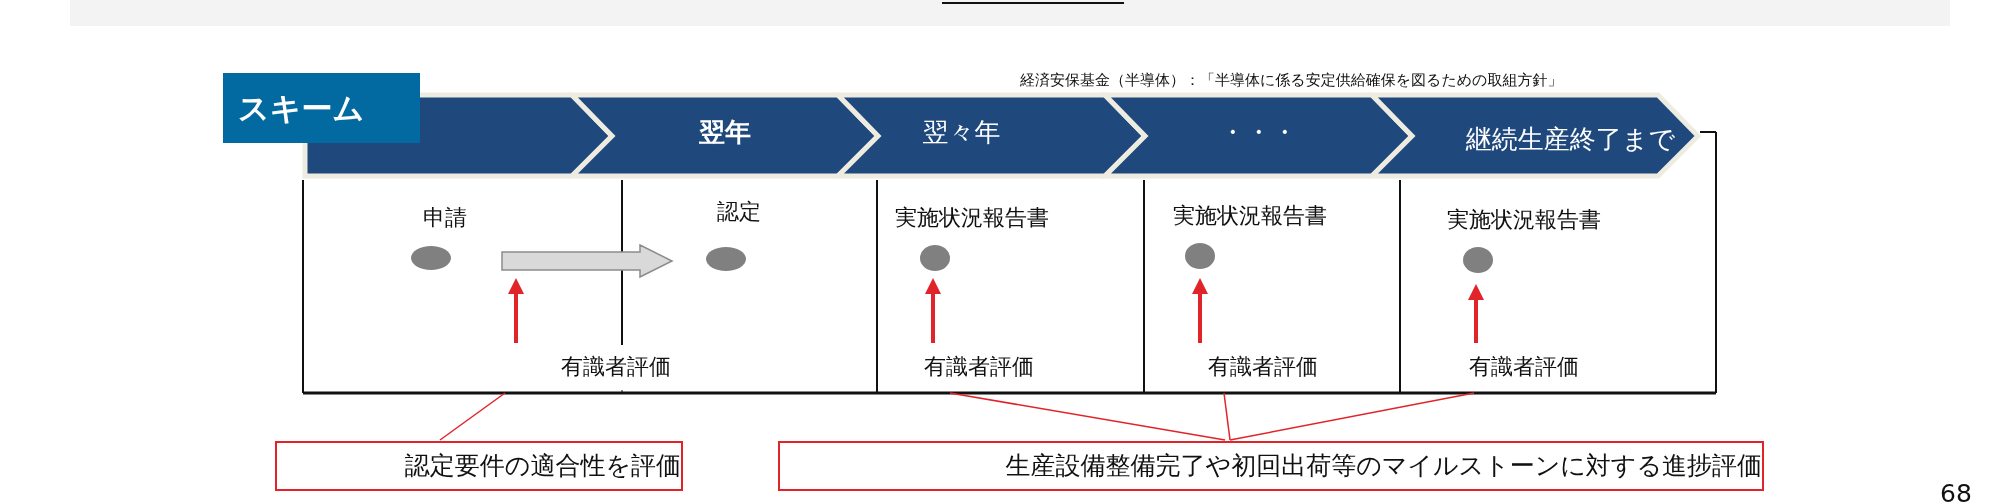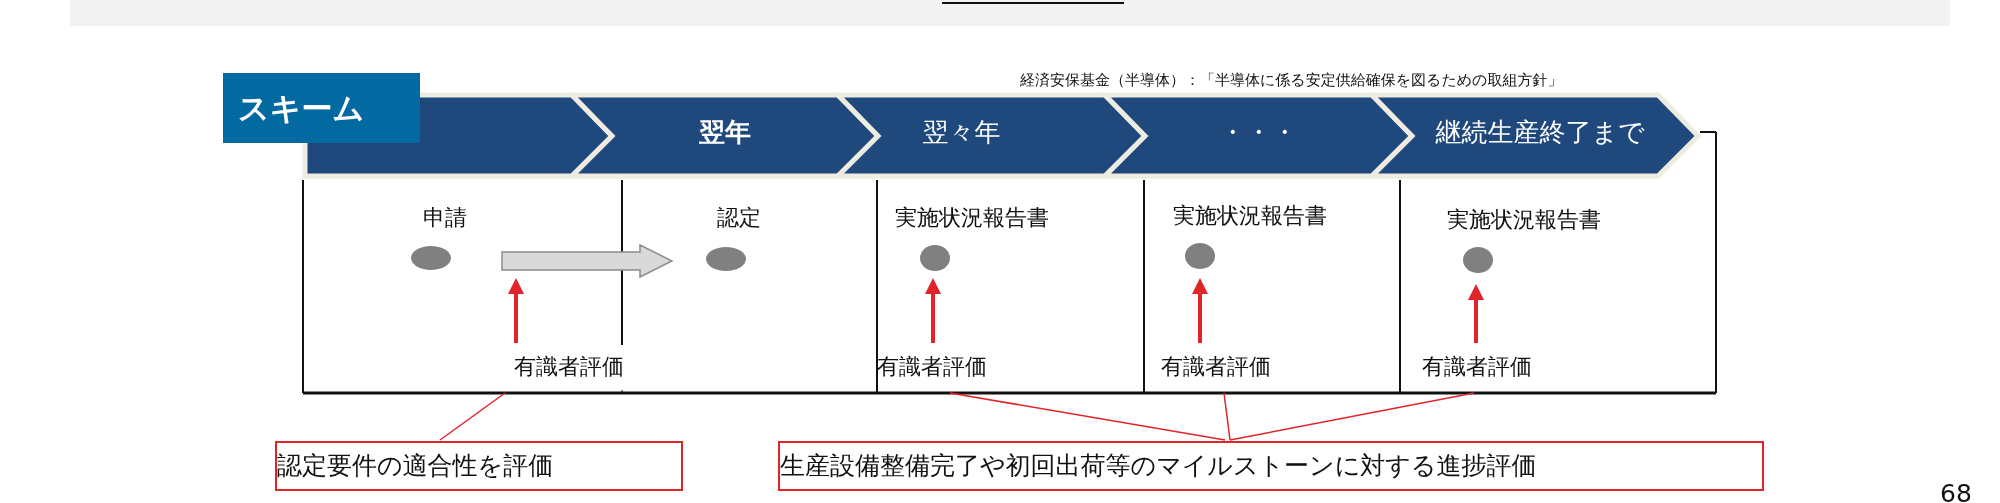--- a/index.html
+++ b/index.html
@@ -7,22 +7,22 @@
          font-family:"DejaVu Sans","Liberation Sans",sans-serif; color:#111; }
   .topband { position:absolute; left:70px; top:0; width:1880px; height:26px; background:#f2f3f2; }
   .topline { position:absolute; left:942px; top:2px; width:182px; height:2px; background:#111; }
   .notes { position:absolute; left:940px; top:30px; font-size:15px; line-height:20px; white-space:pre; color:#111; }
   .notes .indent { padding-left:80px; }
   .scheme-label { position:absolute; left:223px; top:73px; width:197px; height:70px; background:#0369a1;
                   color:#fff; font-size:31px; font-weight:bold; line-height:70px; padding-left:15px; box-sizing:border-box; z-index:3; }
   svg.main { position:absolute; left:0; top:0; }
   .chev-label { position:absolute; color:#fff; font-size:26px; text-align:center; z-index:2; line-height:30px; }
   .cell-title { position:absolute; font-size:22px; color:#111;margin-left:15px; }
-  .eval-label { position:absolute; font-size:22px; color:#111; }
-  .callout { position:absolute; border:2px solid #e0242a; background:#fff; font-size:25px; text-align:left; box-sizing:border-box; }
+  .eval-label { position:absolute; font-size:22px; color:#111;margin-left:47px; }
+  .callout { position:absolute; border:2px solid #e0242a; background:#fff; font-size:25px; text-align:right; box-sizing:border-box; }
   .pageno { position:absolute; left:1940px; top:438px; font-size:25px; color:#111;margin-top:41px; }
 </style>
 </head>
 <body>
 
 <div class="topband"></div>
 <div class="topline"></div>
 
 <div class="notes">
   <div class="indent">経済安保基金（半導体）：「半導体に係る安定供給確保を図るための取組方針」</div>
@@ -77,24 +77,24 @@
     <line x1="1224" y1="393" x2="1230" y2="440"></line>
     <line x1="1474" y1="393" x2="1230" y2="440"></line>
   </g>
 </svg>
 
 <div class="scheme-label">スキーム</div>
 
 <div class="chev-label" style="left:612px;top:117px;width:226px;font-weight:bold;">翌年</div>
 <div class="chev-label" style="left:848px;top:117px;width:227px;">翌々年</div>
 <div class="chev-label" style="left:1145px;top:117px;width:227px;">・・・</div>
-<div class="chev-label" style="left:1405px;top:117px;width:270px;">継続生産終了まで</div>
+<div class="chev-label" style="left:1405px;top:124px;width:270px;text-align:right;">継続生産終了まで</div>
 
 <div class="cell-title" style="left:408px;top:203px;">申請</div>
-<div class="cell-title" style="left:702px;top:203px;text-align:right;">認定</div>
+<div class="cell-title" style="left:702px;top:197px;text-align:right;">認定</div>
 <div class="cell-title" style="left:880px;top:203px;">実施状況報告書</div>
 <div class="cell-title" style="left:1158px;top:201px;">実施状況報告書</div>
 <div class="cell-title" style="left:1432px;top:205px;">実施状況報告書</div>
 
 <div class="eval-label" style="left:514px;top:352px;">有識者評価</div>
 <div class="eval-label" style="left:877px;top:352px;">有識者評価</div>
 <div class="eval-label" style="left:1161px;top:352px;">有識者評価</div>
 <div class="eval-label" style="left:1422px;top:352px;">有識者評価</div>
 
 <div class="callout" style="left:275px;top:441px;width:408px;height:50px;line-height:46px;">認定要件の適合性を評価</div>

